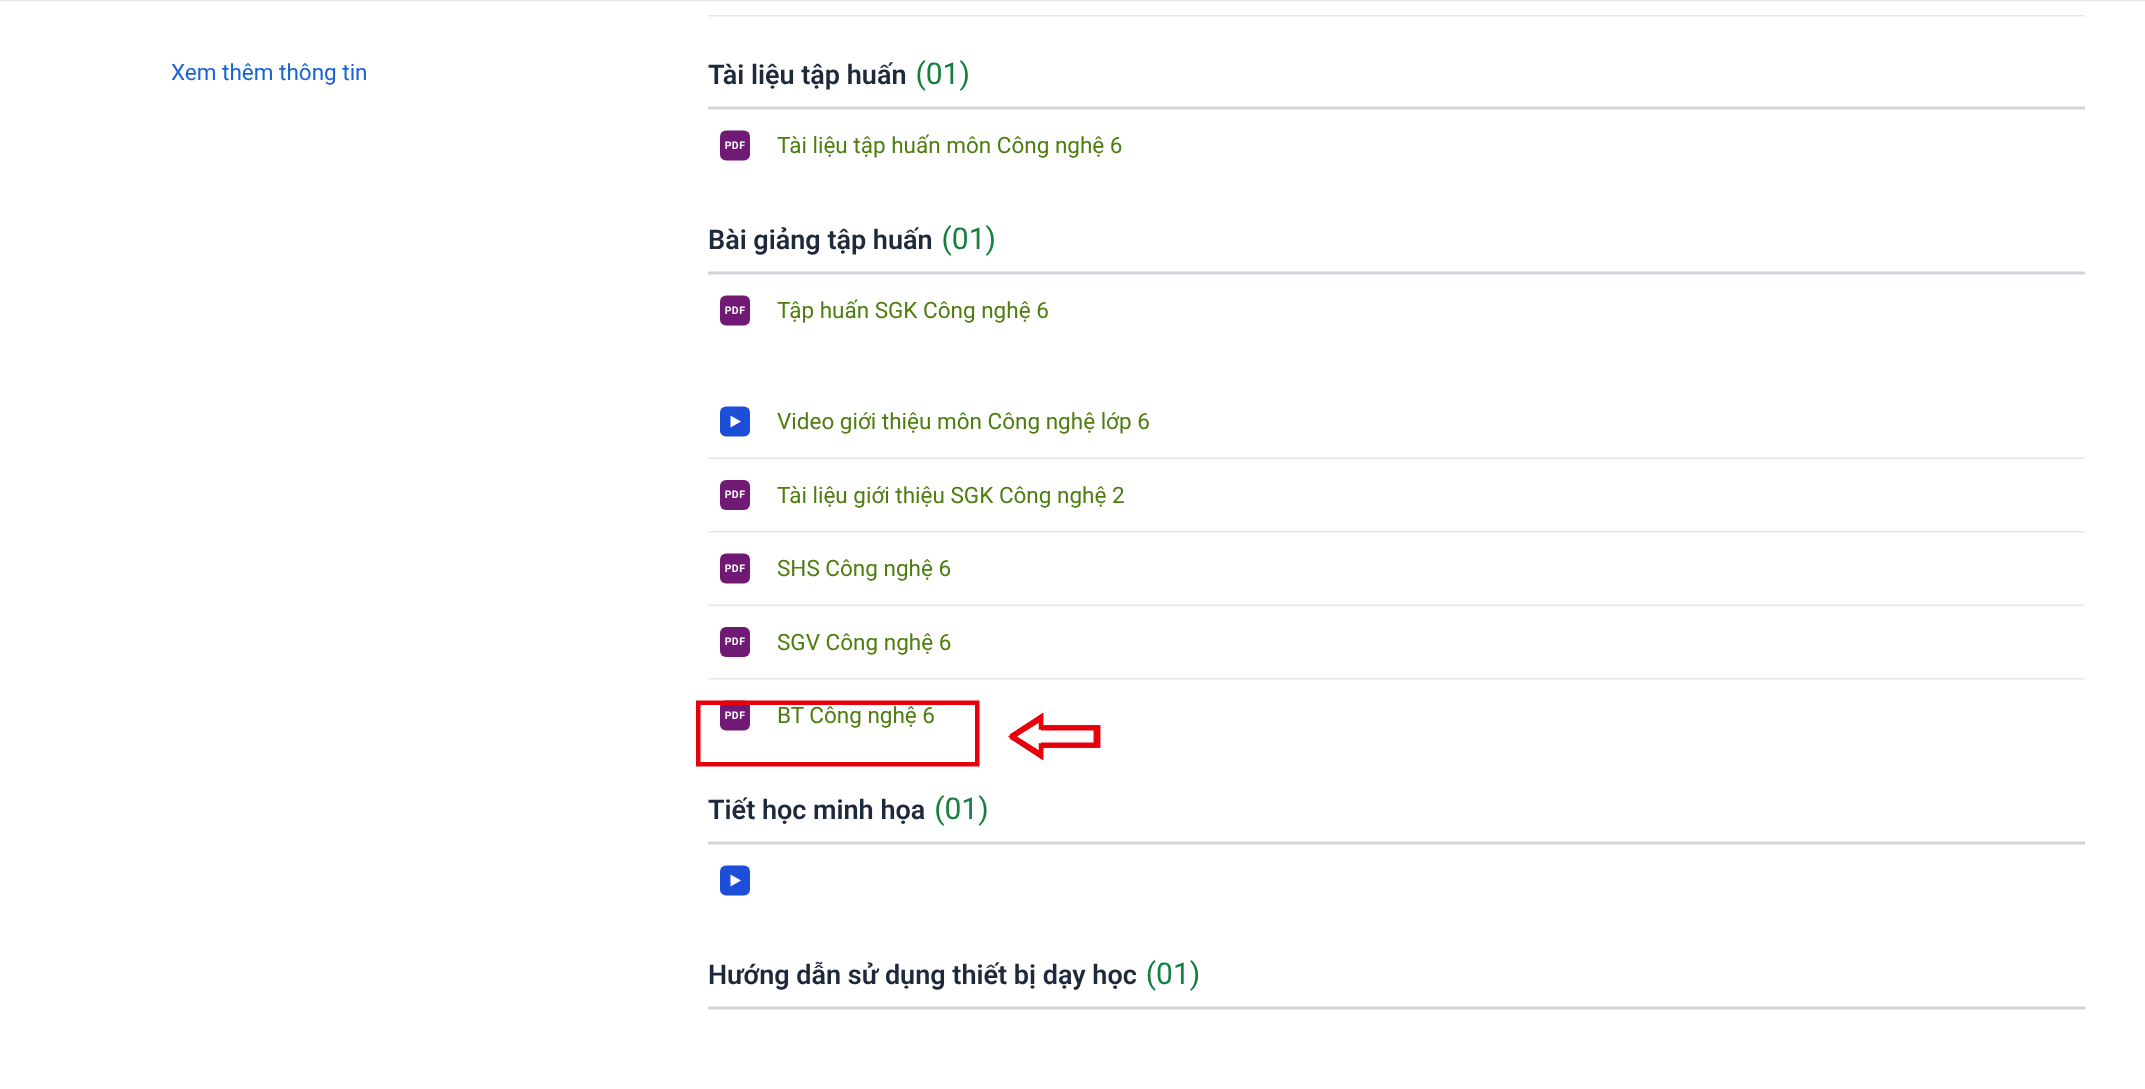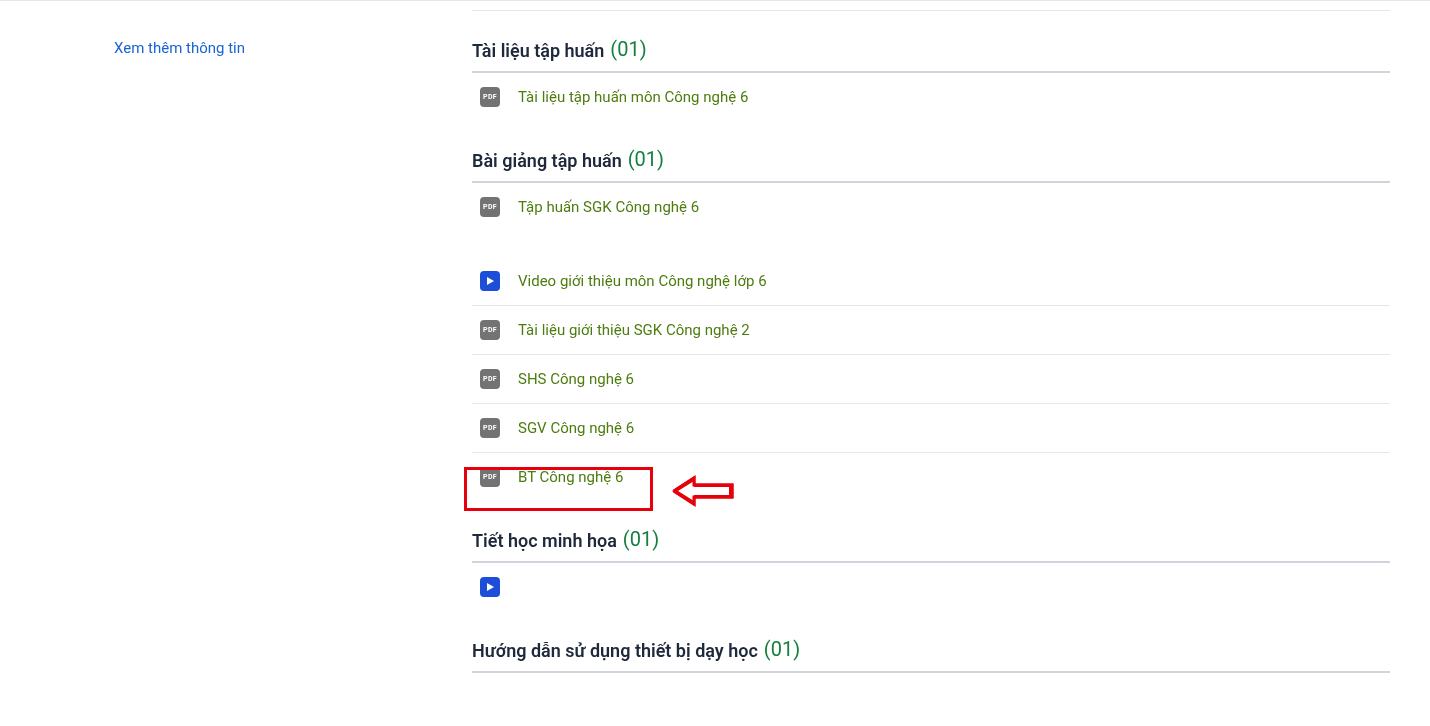--- a/index.html
+++ b/index.html
@@ -70,21 +70,21 @@
   .icon-badge {
     width: 20px;
     height: 20px;
     border-radius: 4px;
     display: flex;
     align-items: center;
     justify-content: center;
     flex-shrink: 0;
   }
   .pdf-badge {
-    background: #737373;
+    background: #701a75;
     color: #fff;
     font-size: 7px;
     font-weight: 700;
     letter-spacing: 0.3px;
   }
   .video-badge {
     background: #1d4ed8;
     color: #fff;
   }
   .video-badge svg { width: 10px; height: 10px; fill: #fff; }

